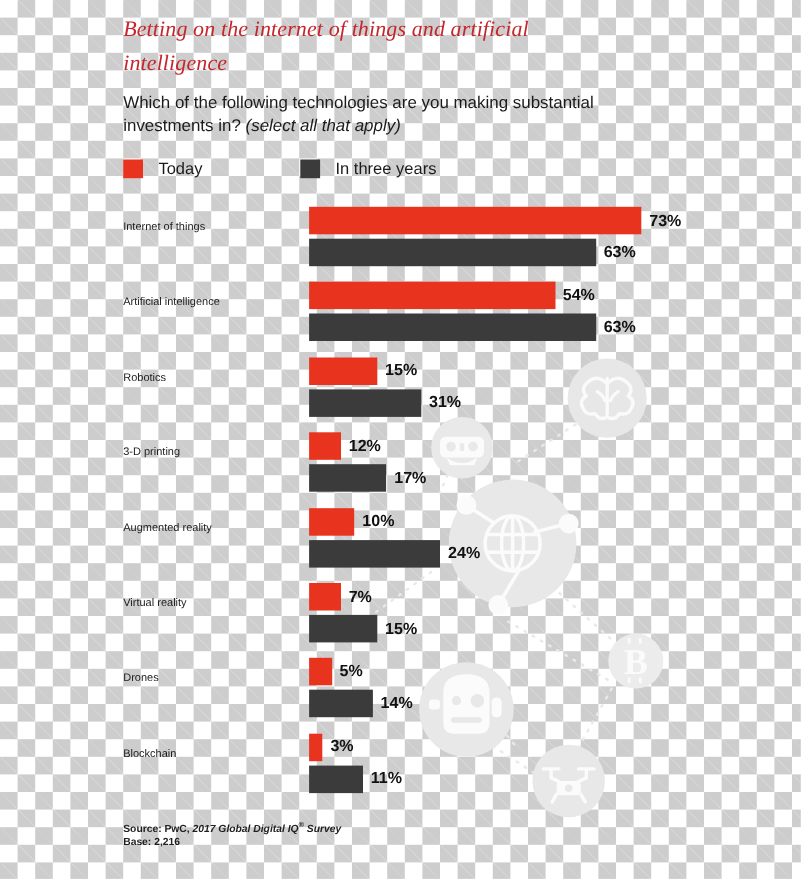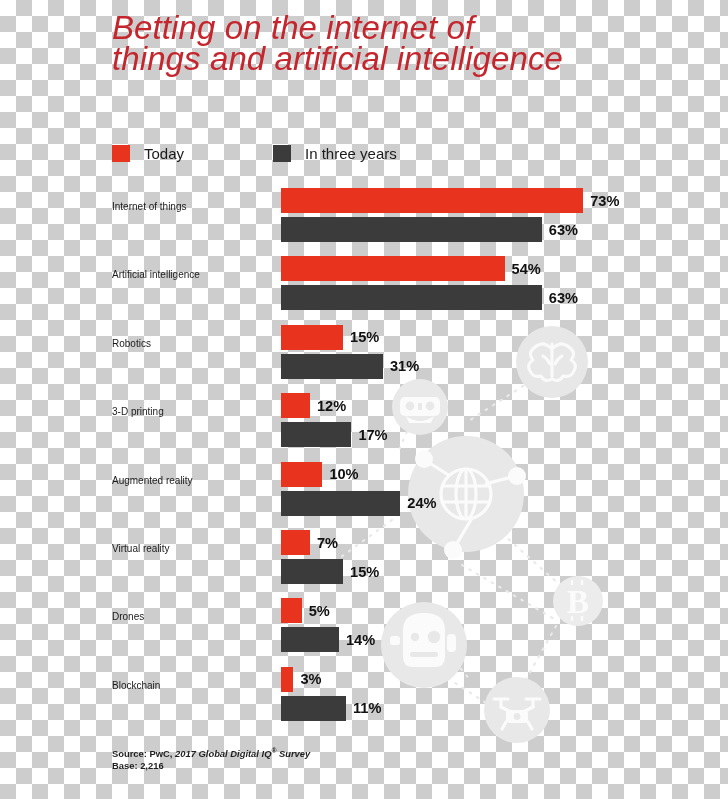--- a/index.html
+++ b/index.html
@@ -41,23 +41,23 @@
     left: 0; top: 0;
     width: 728px;
     height: 799px;
   }
 
   .title {
     position: absolute;
     left: 112px;
     top: 12px;
     width: 460px;
-    font-family: Liberation Sans, sans-serif;
+    font-family: Liberation Serif, serif;
     font-style: italic;
-    font-size: 33px;
+    font-size: 20px;
     line-height: 31px;
     color: #c5252c;
     letter-spacing: 0.1px;
   }
 
   .subtitle {
     position: absolute;
     left: 112px;
     top: 83px;
     width: 440px;
@@ -262,20 +262,24 @@
       </g>
       <rect x="506" y="710" width="22" height="13" rx="4" fill="#fbfbfb"></rect>
       <circle cx="517" cy="716.5" r="3.4" fill="#e8e8e8"></circle>
     </g>
   </svg>
 
   <div id="chart">
 
     <div class="title">Betting on the internet of things and artificial intelligence</div>
 
+    <div class="subtitle">
+      <span>Which of the following technologies are you making substantial investments in?</span>
+      <span class="italic">(select all that apply)</span>
+    </div>
 
     <div class="legend">
       <div class="legend-item today">
         <span class="swatch red"></span>
         <span class="legend-label">Today</span>
       </div>
       <div class="legend-item future">
         <span class="swatch dark"></span>
         <span class="legend-label">In three years</span>
       </div>
@@ -358,21 +362,21 @@
               <span class="bar-value">14%</span>
             </div>
           </div>
         </div>
         <div class="row" style="top: 658.8px;">
           <div class="row-label">Blockchain</div>
           <div class="bars">
             <div class="bar today" style="width: 12.42px; background: rgb(232, 51, 31);">
               <span class="bar-value">3%</span>
             </div>
-            <div class="bar future" style="width: 65px; background: rgb(59, 59, 59);">
+            <div class="bar future" style="width: 37px; background: rgb(59, 59, 59); padding-left: 12px;">
               <span class="bar-value">11%</span>
             </div>
           </div>
         </div>
       </div>
 
     <div class="footer">
       <div><span>Source: PwC, </span><span class="src-em">2017 Global Digital IQ</span><sup class="src-em">®</sup><span class="src-em"> Survey</span></div>
       <div>Base: 2,216</div>
     </div>

